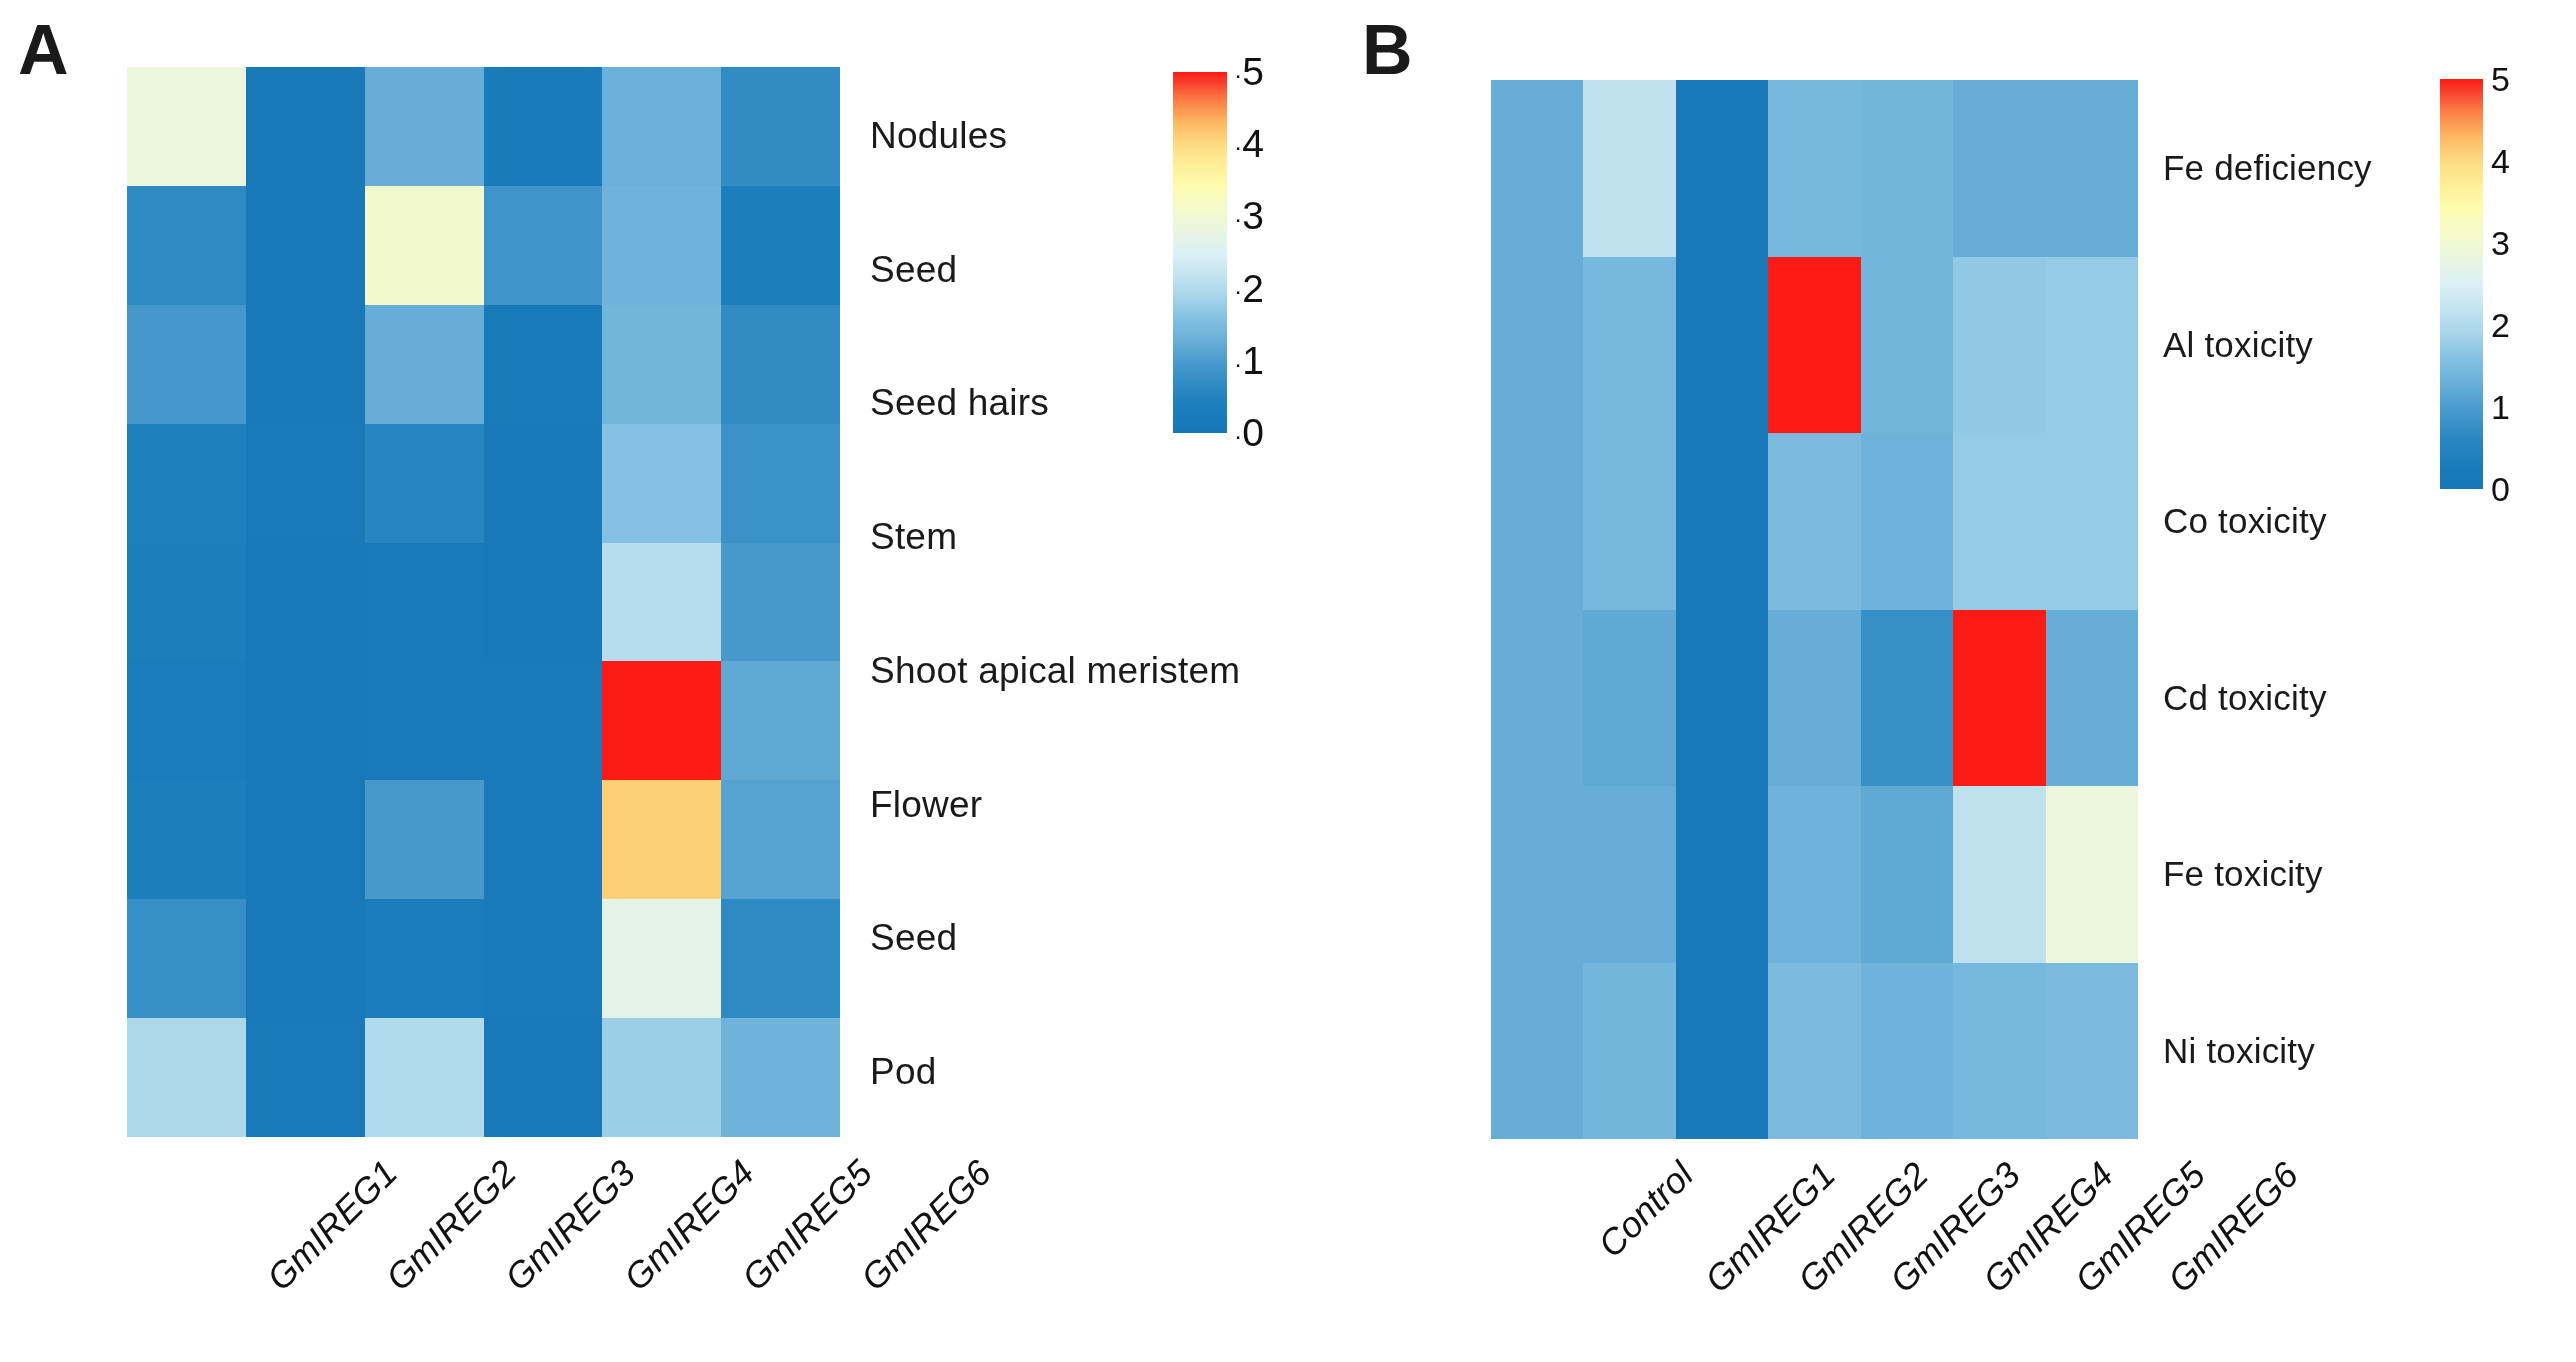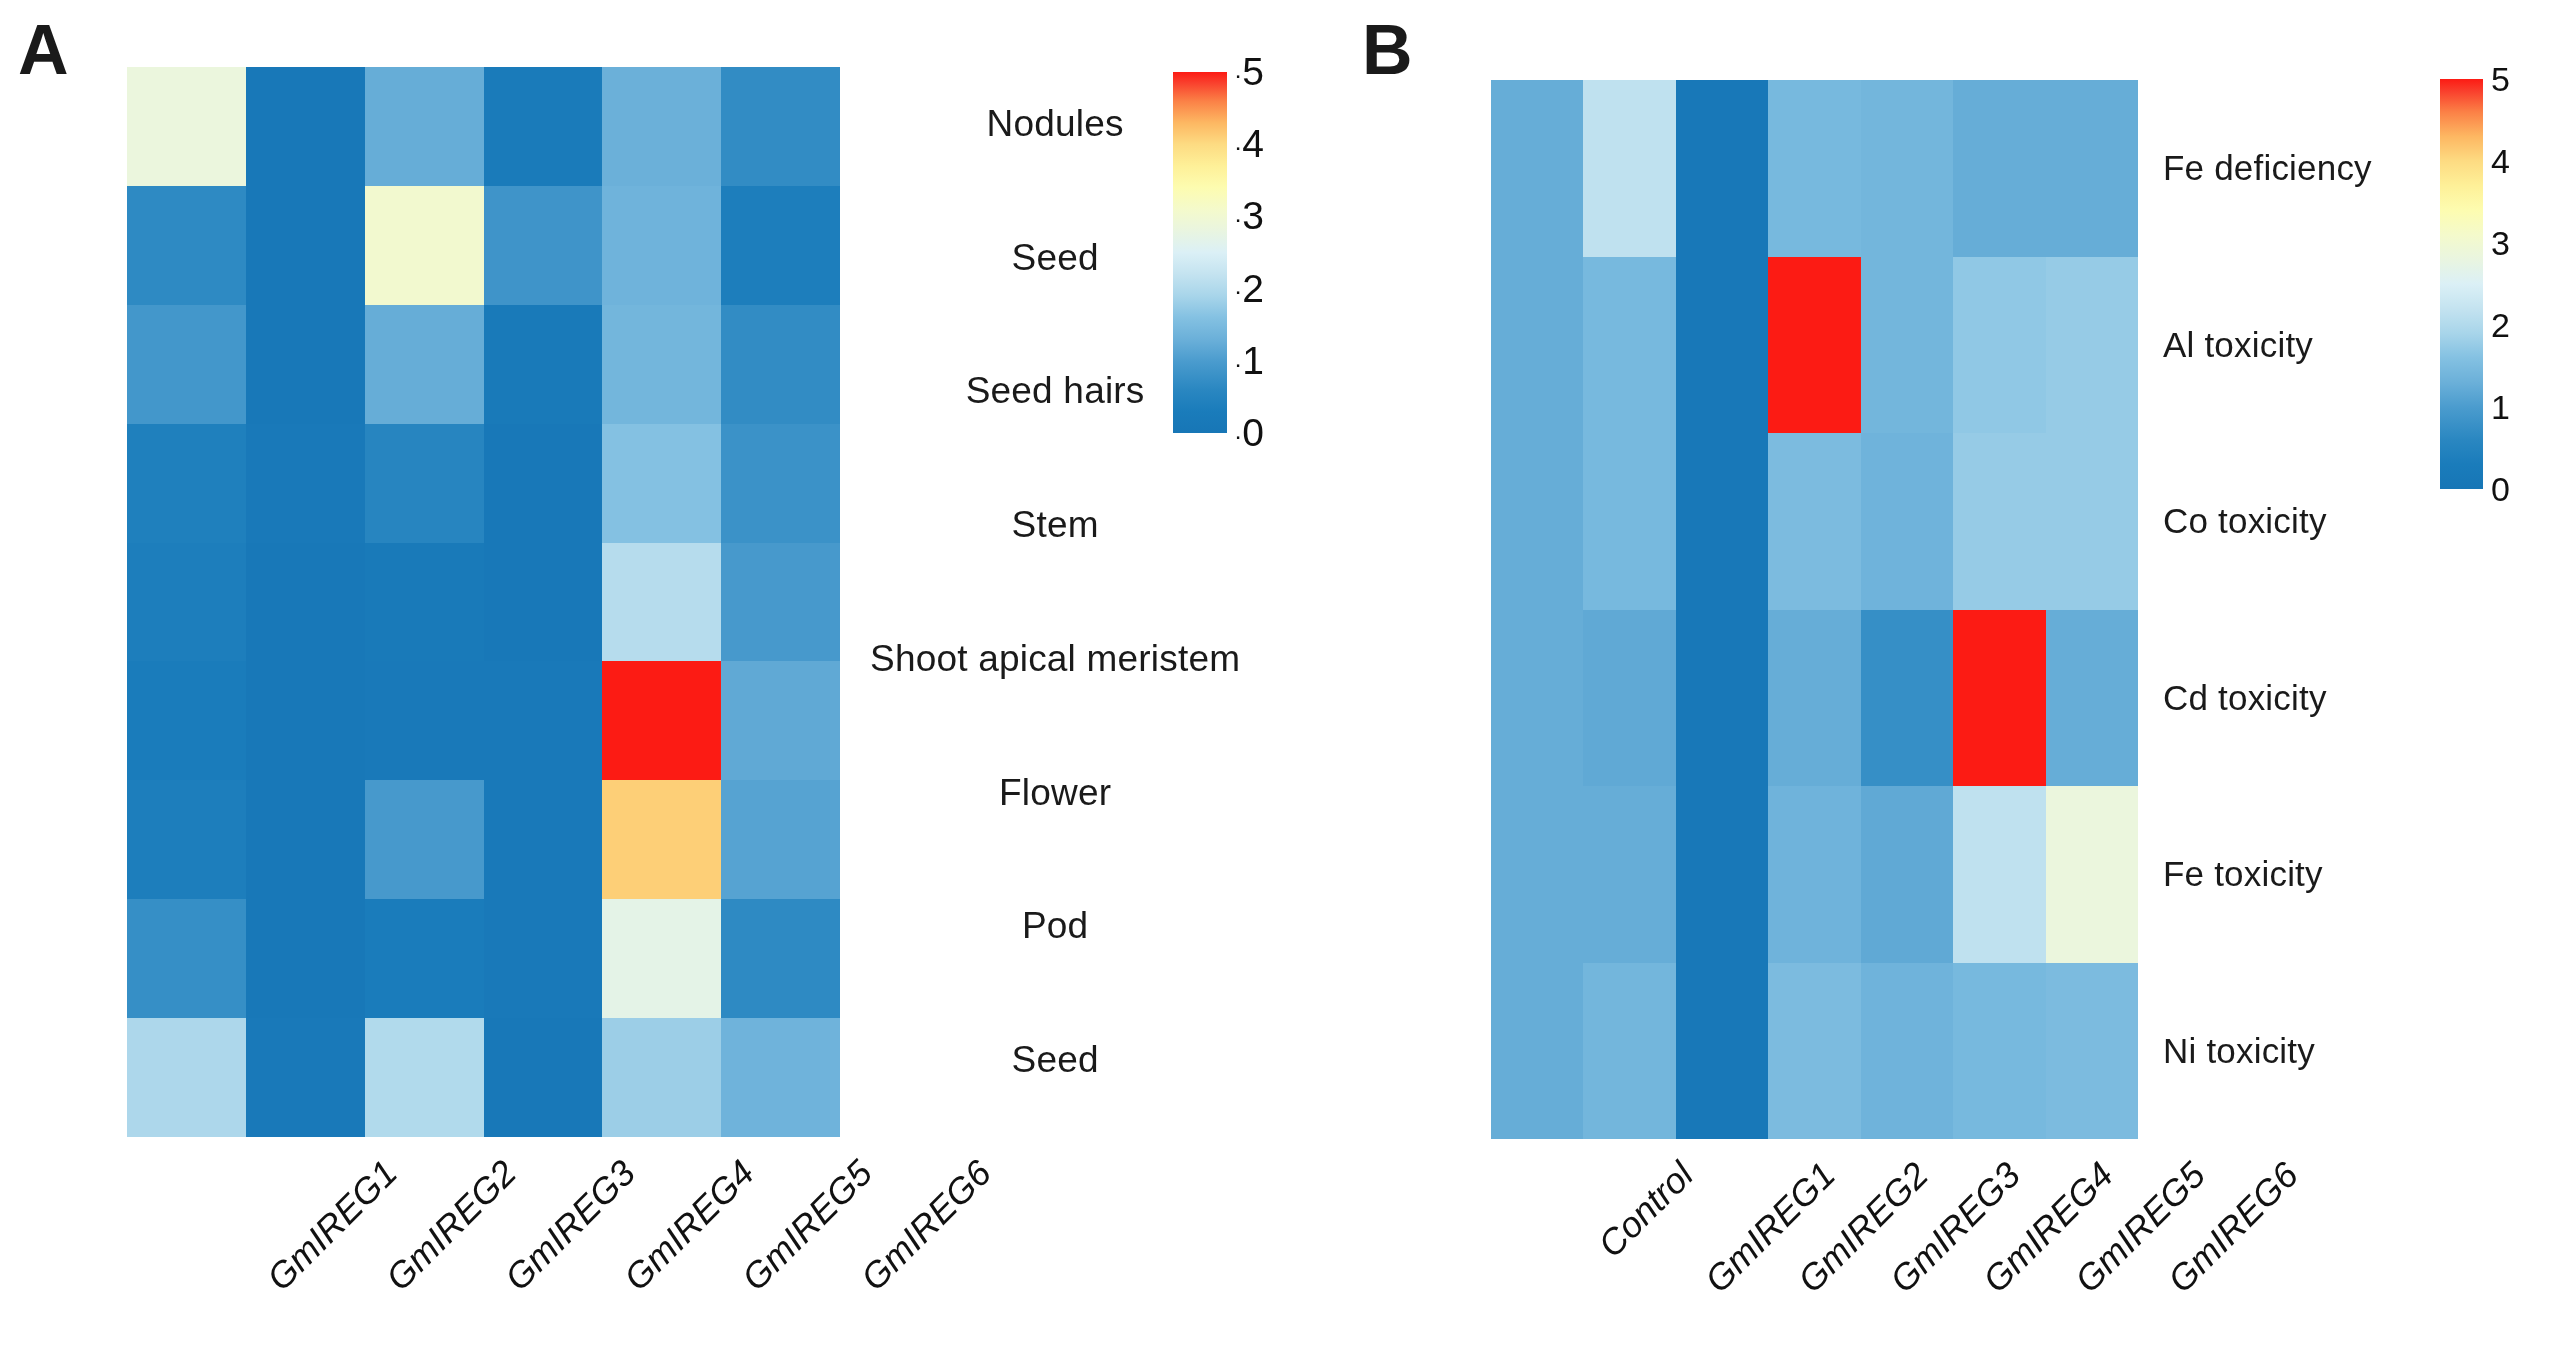--- a/index.html
+++ b/index.html
@@ -87,29 +87,29 @@
         <div class="hm-cell" style="background: rgb(46, 138, 195);"></div>
         <div class="hm-cell" style="background: rgb(173, 215, 235);"></div>
         <div class="hm-cell" style="background: rgb(25, 121, 185);"></div>
         <div class="hm-cell" style="background: rgb(177, 218, 236);"></div>
         <div class="hm-cell" style="background: rgb(24, 120, 184);"></div>
         <div class="hm-cell" style="background: rgb(156, 206, 231);"></div>
         <div class="hm-cell" style="background: rgb(111, 179, 219);"></div>
       </div>
   </div>
 
-  <div class="row-labels" id="rl-a" style="left:870px;top:57px;height:1070px;align-items:center;">
+  <div class="row-labels" id="rl-a" style="left:870px;top:69px;height:1070px;">
       <div class="row-label" style="flex: 1 1 0px; font-size: 37px;">Nodules</div>
       <div class="row-label" style="flex: 1 1 0px; font-size: 37px;">Seed</div>
       <div class="row-label" style="flex: 1 1 0px; font-size: 37px;">Seed hairs</div>
       <div class="row-label" style="flex: 1 1 0px; font-size: 37px;">Stem</div>
       <div class="row-label" style="flex: 1 1 0px; font-size: 37px;">Shoot apical meristem</div>
       <div class="row-label" style="flex: 1 1 0px; font-size: 37px;">Flower</div>
+      <div class="row-label" style="flex: 1 1 0px; font-size: 37px;">Seed</div>
       <div class="row-label" style="flex: 1 1 0px; font-size: 37px;">Pod</div>
-      <div class="row-label" style="flex: 1 1 0px; font-size: 37px;">Seed</div>
     </div>
 
   <div class="col-labels" id="cl-a" style="left:127px;top:1147px;width:713px;height:205px;">
       <div class="col-label" style="font-size: 36px; left: 83px; top: 4.9px;">GmIREG1</div>
       <div class="col-label" style="font-size: 36px; left: 202px; top: 4.9px;">GmIREG2</div>
       <div class="col-label" style="font-size: 36px; left: 321px; top: 4.9px;">GmIREG3</div>
       <div class="col-label" style="font-size: 36px; left: 440px; top: 4.9px;">GmIREG4</div>
       <div class="col-label" style="font-size: 36px; left: 558px; top: 4.9px;">GmIREG5</div>
       <div class="col-label" style="font-size: 36px; left: 677px; top: 4.9px;">GmIREG6</div>
     </div>

